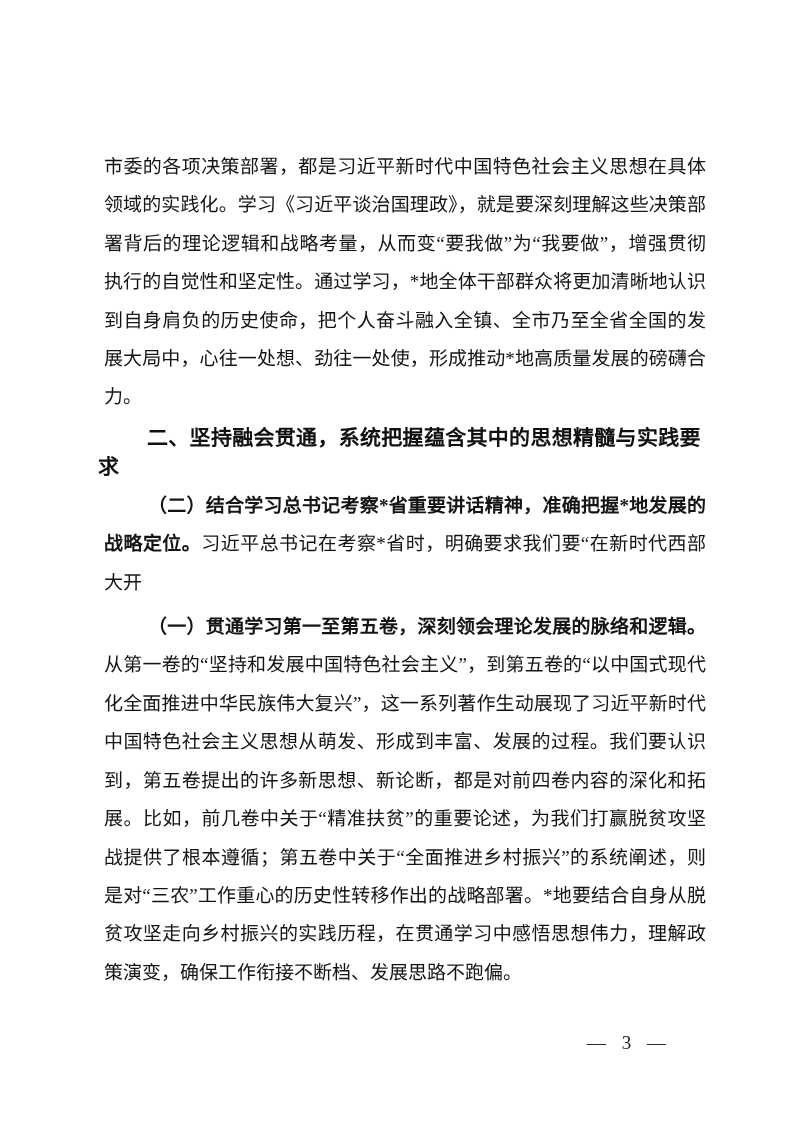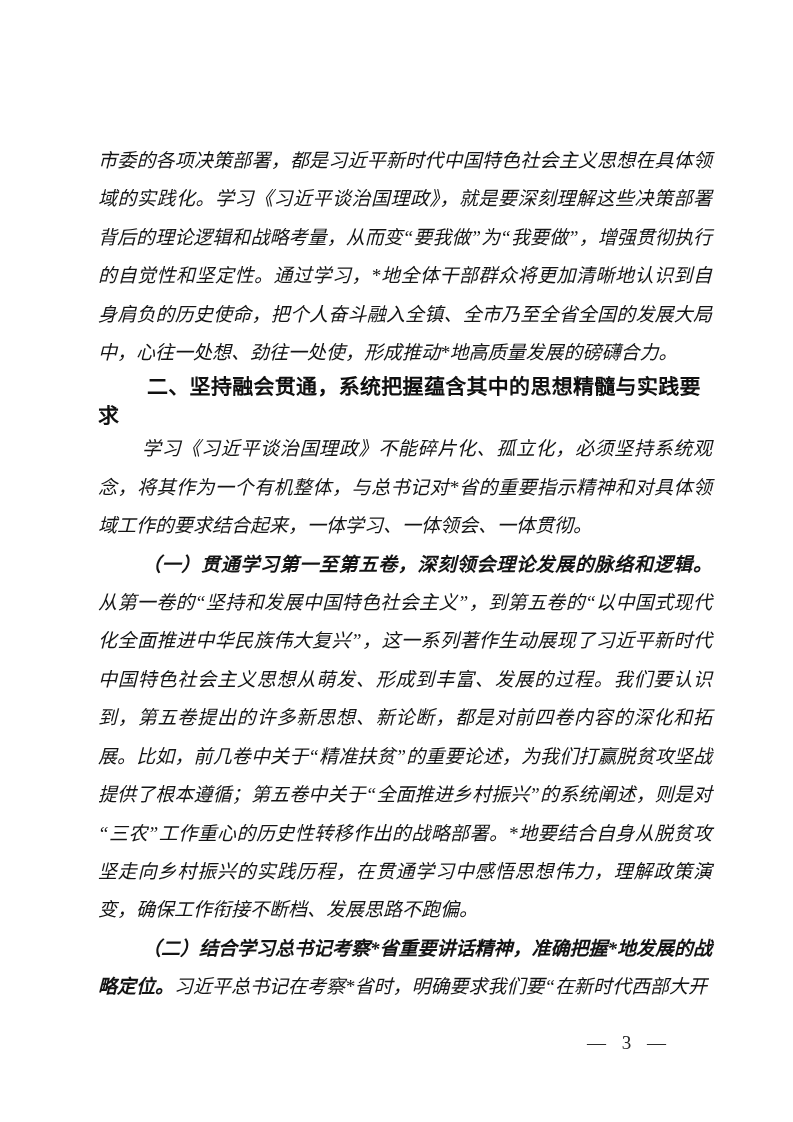--- a/index.html
+++ b/index.html
@@ -20,23 +20,22 @@
     position: absolute;
     left: 98px;
     top: 142px;
     width: 614px;
     font-size: 19px;
     line-height: 38.4px;
     text-align: justify;
     text-justify: inter-ideograph;
   }
   .para {
-    margin: 0;
+    margin: 6px;
     text-indent: 44px;
-    font-style: italic;
   }
   .para.no-indent {
     text-indent: 0;
   }
   .section-heading {
     margin: 0;
     text-indent: 49px;
     font-family: "Liberation Sans", "DejaVu Sans", sans-serif;
     font-weight: 700;
     font-size: 21px;
@@ -63,23 +62,22 @@
 <body>
 
 <div class="page">
 
   <div class="content">
 
     <p class="para no-indent"><span>市委的各项决策部署，都是习近平新时代中国特色社会主义思想在具体领域的实践化。学习《习近平谈治国理政》，就是要深刻理解这些决策部署背后的理论逻辑和战略考量，从而变“要我做”为“我要做”，增强贯彻执行的自觉性和坚定性。通过学习，*地全体干部群众将更加清晰地认识到自身肩负的历史使命，把个人奋斗融入全镇、全市乃至全省全国的发展大局中，心往一处想、劲往一处使，形成推动*地高质量发展的磅礴合力。</span></p>
 
     <h2 class="section-heading"><span>二、坚持融会贯通，系统把握蕴含其中的思想精髓与实践要求</span></h2>
 
-    <p class="para"><span>学习《习近平谈治国理政》不能碎片化、孤立化，必须坚持系统观念，将其作为一个有机整体，与总书记对*省的重要指示精神和对具体领域工作的要求结合起来，一体学习、一体领会、一体贯彻。</span></p>
+
+    <p class="para"><span class="lead">（二）结合学习总书记考察*省重要讲话精神，准确把握*地发展的战略定位。</span><span>习近平总书记在考察*省时，明确要求我们要“在新时代西部大开</span></p>
 
     <p class="para"><span class="lead">（一）贯通学习第一至第五卷，深刻领会理论发展的脉络和逻辑。</span><span>从第一卷的“坚持和发展中国特色社会主义”，到第五卷的“以中国式现代化全面推进中华民族伟大复兴”，这一系列著作生动展现了习近平新时代中国特色社会主义思想从萌发、形成到丰富、发展的过程。我们要认识到，第五卷提出的许多新思想、新论断，都是对前四卷内容的深化和拓展。比如，前几卷中关于“精准扶贫”的重要论述，为我们打赢脱贫攻坚战提供了根本遵循；第五卷中关于“全面推进乡村振兴”的系统阐述，则是对“三农”工作重心的历史性转移作出的战略部署。*地要结合自身从脱贫攻坚走向乡村振兴的实践历程，在贯通学习中感悟思想伟力，理解政策演变，确保工作衔接不断档、发展思路不跑偏。</span></p>
-
-    <p class="para"><span class="lead">（二）结合学习总书记考察*省重要讲话精神，准确把握*地发展的战略定位。</span><span>习近平总书记在考察*省时，明确要求我们要“在新时代西部大开</span></p>
 
   </div>
 
   <div class="page-number">— 3 —</div>
 
 </div>
 
 </body></html>

